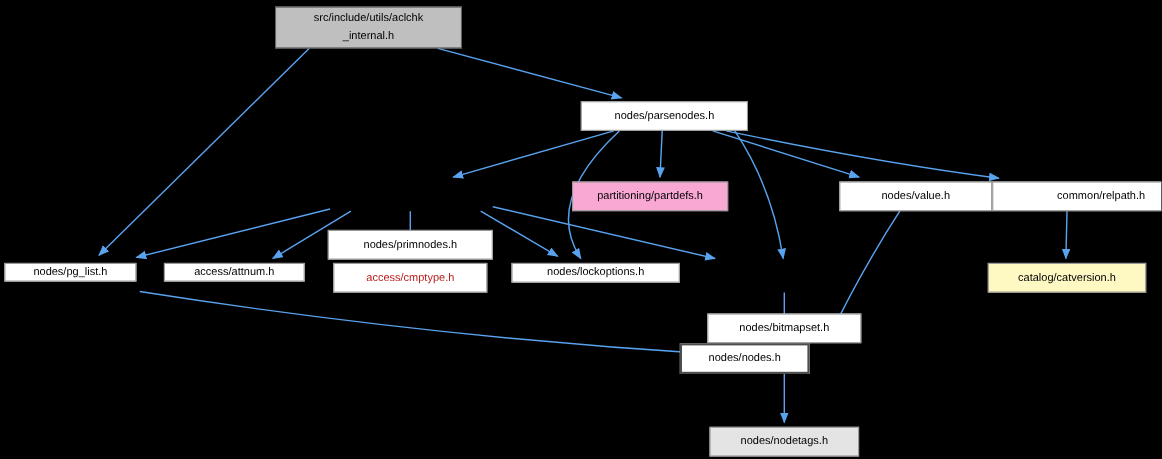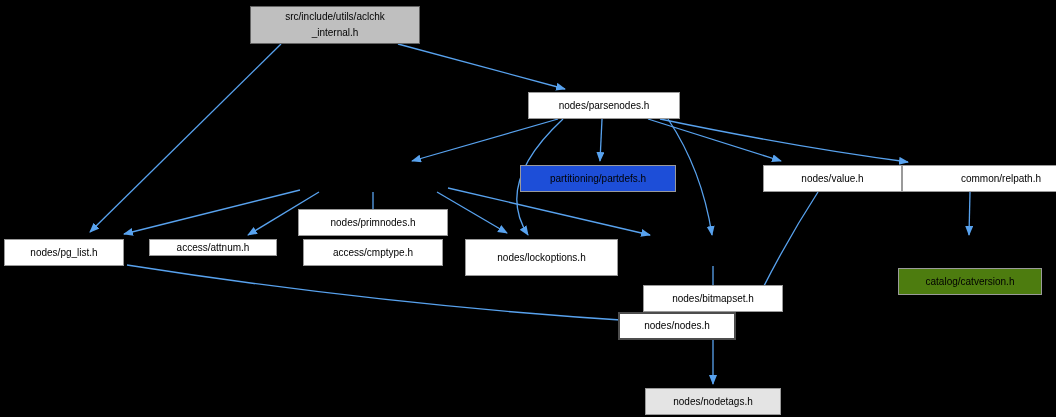--- a/index.html
+++ b/index.html
@@ -73,45 +73,45 @@
       <div class="graph-node" style="left: 250px; top: 6px; width: 170px; height: 38px; background: rgb(191, 191, 191); border: 1px solid rgb(99, 99, 99); color: rgb(0, 0, 0);">
         <span>src/include/utils/aclchk</span>
         <span>_internal.h</span>
       </div>
       <div class="graph-node" style="left: 528px; top: 92px; width: 152px; height: 27px; background: rgb(255, 255, 255); border: 1px solid rgb(154, 154, 154); color: rgb(0, 0, 0);">
         <span>nodes/parsenodes.h</span>
       </div>
       <div class="graph-node" style="left: 298px; top: 165px; width: 150px; height: 27px; background: rgb(255, 255, 255); border: 1px solid rgb(154, 154, 154); color: rgb(0, 0, 0); margin-top: 44px;">
         <span>nodes/primnodes.h</span>
       </div>
-      <div class="graph-node" style="left: 520px; top: 165px; width: 156px; height: 27px; background: #1d4ed8; border: 1px solid rgb(154, 154, 154); color: rgb(0, 0, 0); text-align: center;">
+      <div class="graph-node" style="left: 520px; top: 165px; width: 142px; height: 27px; background: #f9a8d4; border: 1px solid rgb(154, 154, 154); color: rgb(0, 0, 0); text-align: center;">
         <span>partitioning/partdefs.h</span>
       </div>
       <div class="graph-node" style="left: 763px; top: 165px; width: 139px; height: 27px; background: rgb(255, 255, 255); border: 1px solid rgb(154, 154, 154); color: rgb(0, 0, 0);">
         <span>nodes/value.h</span>
       </div>
       <div class="graph-node" style="left: 902px; top: 165px; width: 156px; height: 27px; background: rgb(255, 255, 255); border: 1px solid rgb(154, 154, 154); color: rgb(0, 0, 0); padding-left: 42px;">
         <span>common/relpath.h</span>
       </div>
-      <div class="graph-node" style="left: 4px; top: 239px; width: 120px; height: 27px; background: rgb(255, 255, 255); border: 1px solid rgb(154, 154, 154); color: rgb(0, 0, 0);">
+      <div class="graph-node" style="left: 4px; top: 239px; width: 120px; height: 17px; background: rgb(255, 255, 255); border: 1px solid rgb(154, 154, 154); color: rgb(0, 0, 0);">
         <span>nodes/pg_list.h</span>
       </div>
       <div class="graph-node" style="left: 149px; top: 239px; width: 128px; height: 17px; background: rgb(255, 255, 255); border: 1px solid rgb(154, 154, 154); color: rgb(0, 0, 0);">
         <span>access/attnum.h</span>
       </div>
-      <div class="graph-node" style="left: 303px; top: 239px; width: 140px; height: 27px; background: rgb(255, 255, 255); border: 1px solid rgb(154, 154, 154); color: #000000;">
+      <div class="graph-node" style="left: 303px; top: 239px; width: 140px; height: 27px; background: rgb(255, 255, 255); border: 1px solid rgb(154, 154, 154); color: #b91c1c;">
         <span>access/cmptype.h</span>
       </div>
-      <div class="graph-node" style="left: 465px; top: 239px; width: 153px; height: 37px; background: rgb(255, 255, 255); border: 1px solid rgb(154, 154, 154); color: rgb(0, 0, 0);">
+      <div class="graph-node" style="left: 465px; top: 239px; width: 153px; height: 18px; background: rgb(255, 255, 255); border: 1px solid rgb(154, 154, 154); color: rgb(0, 0, 0);">
         <span>nodes/lockoptions.h</span>
       </div>
       <div class="graph-node" style="left: 643px; top: 239px; width: 140px; height: 27px; background: rgb(255, 255, 255); border: 1px solid rgb(154, 154, 154); color: rgb(0, 0, 0); margin-top: 46px;">
         <span>nodes/bitmapset.h</span>
       </div>
-      <div class="graph-node" style="left: 898px; top: 239px; width: 144px; height: 27px; background: #4d7c0f; border: 1px solid rgb(154, 154, 154); color: rgb(0, 0, 0); margin-top: 29px;">
+      <div class="graph-node" style="left: 898px; top: 239px; width: 144px; height: 27px; background: #fef9c3; border: 1px solid rgb(154, 154, 154); color: rgb(0, 0, 0);">
         <span>catalog/catversion.h</span>
       </div>
       <div class="graph-node" style="left: 618px; top: 312px; width: 118px; height: 28px; background: rgb(255, 255, 255); border: 2px solid rgb(77, 77, 77); color: rgb(0, 0, 0);">
         <span>nodes/nodes.h</span>
       </div>
       <div class="graph-node" style="left: 645px; top: 388px; width: 136px; height: 27px; background: rgb(228, 228, 228); border: 1px solid rgb(154, 154, 154); color: rgb(0, 0, 0); text-align: right;">
         <span>nodes/nodetags.h</span>
       </div>
     </div>
 </div>

